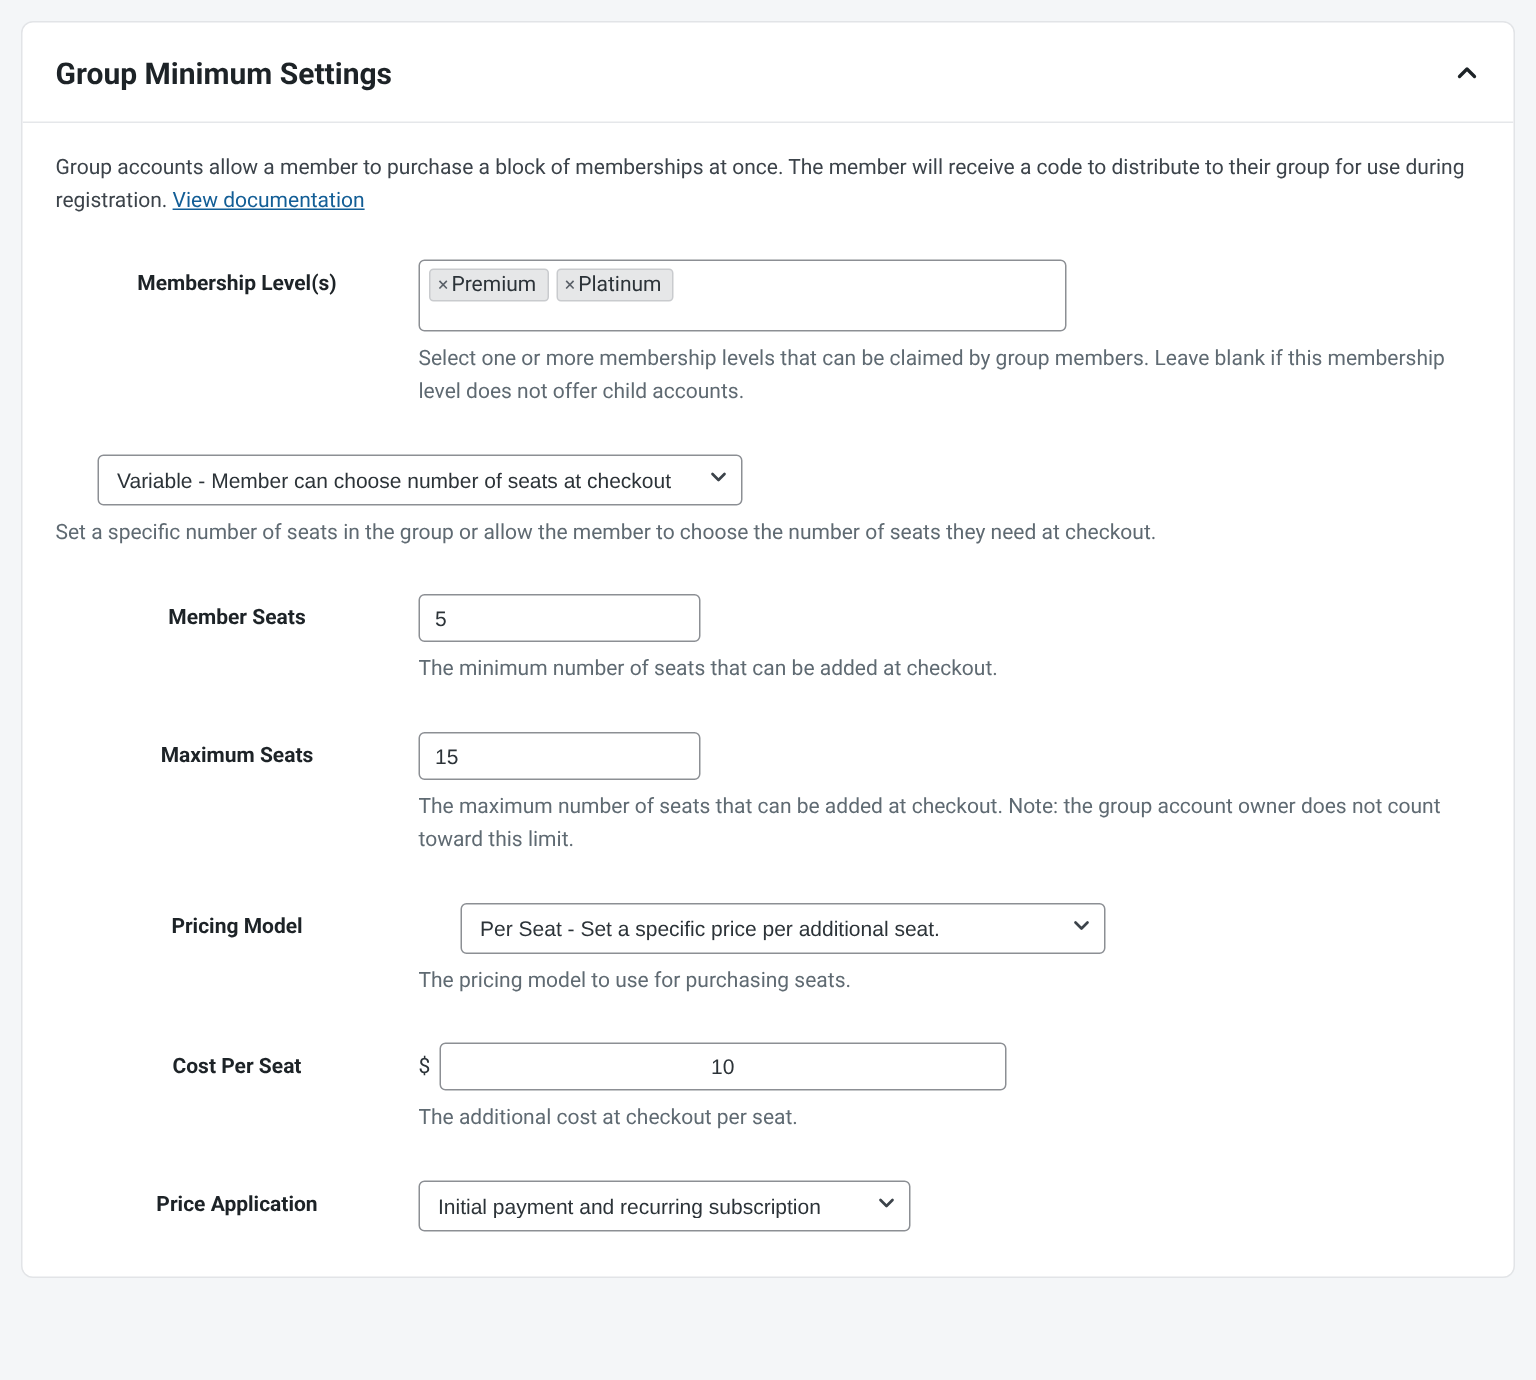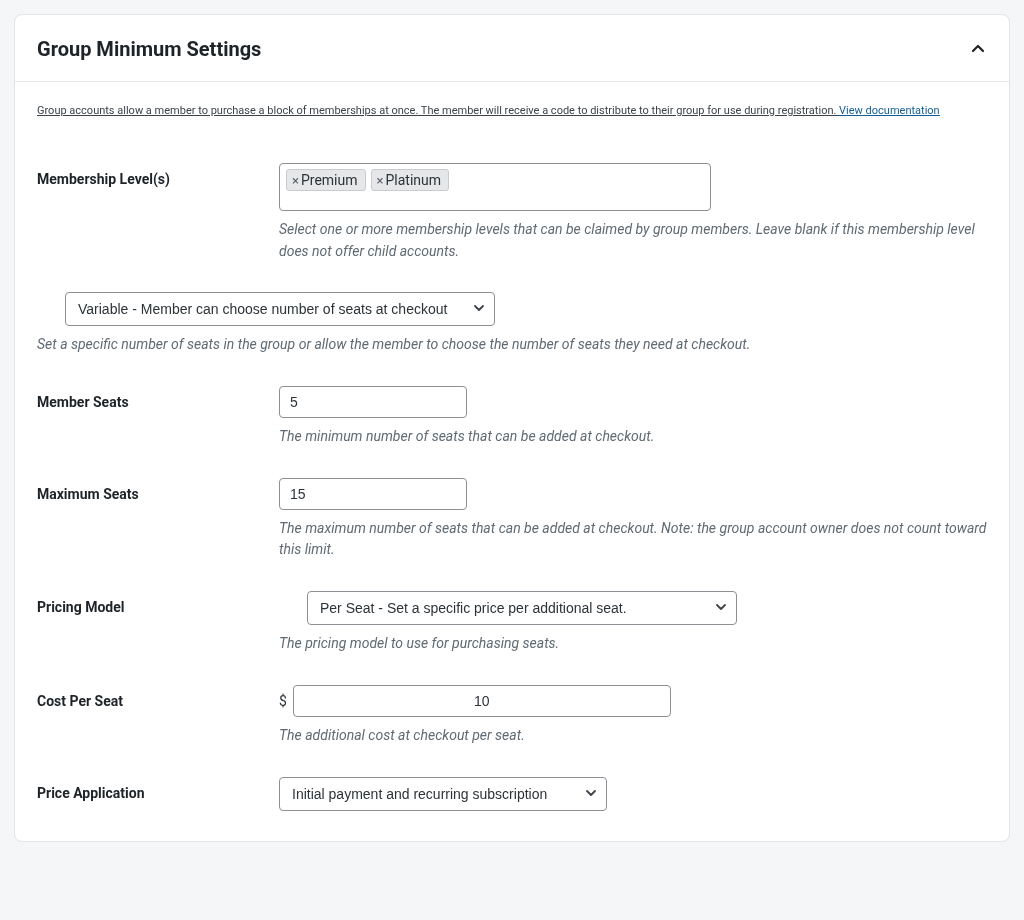--- a/index.html
+++ b/index.html
@@ -32,48 +32,47 @@
       width: 18px; height: 18px;
       display: flex; align-items: center; justify-content: center;
       color: #1d2327;
     }
     .panel-body {
       padding: 20px 22px 30px 22px;
     }
     .desc {
       color: #3c434a;
       line-height: 1.55;
-      margin-bottom: 44px;
-      font-size: 11px;
-      text-decoration: underline;
+      margin-bottom: 28px;
+      font-size: 14px;
     }
     .desc a { color: #135e96; text-decoration: underline; }
     .form-row {
       display: flex;
       align-items: flex-start;
       margin-bottom: 30px;
     }
     .form-row:last-child { margin-bottom: 0; }
     .form-label {
       width: 242px;
       flex-shrink: 0;
       font-weight: 700;
       font-size: 14px;
       color: #1d2327;
       padding-top: 8px;
+      text-align: center;
     }
     .form-control {
       flex: 1;
     }
     .help {
       margin-top: 8px;
       color: #5f6a72;
       font-size: 14px;
       line-height: 1.55;
-      font-style: italic;
     }
     .tag-input {
       border: 1px solid #8c8f94;
       border-radius: 4px;
       padding: 5px 6px;
       min-height: 48px;
       width: 432px;
       display: flex;
       flex-wrap: wrap;
       gap: 5px;

